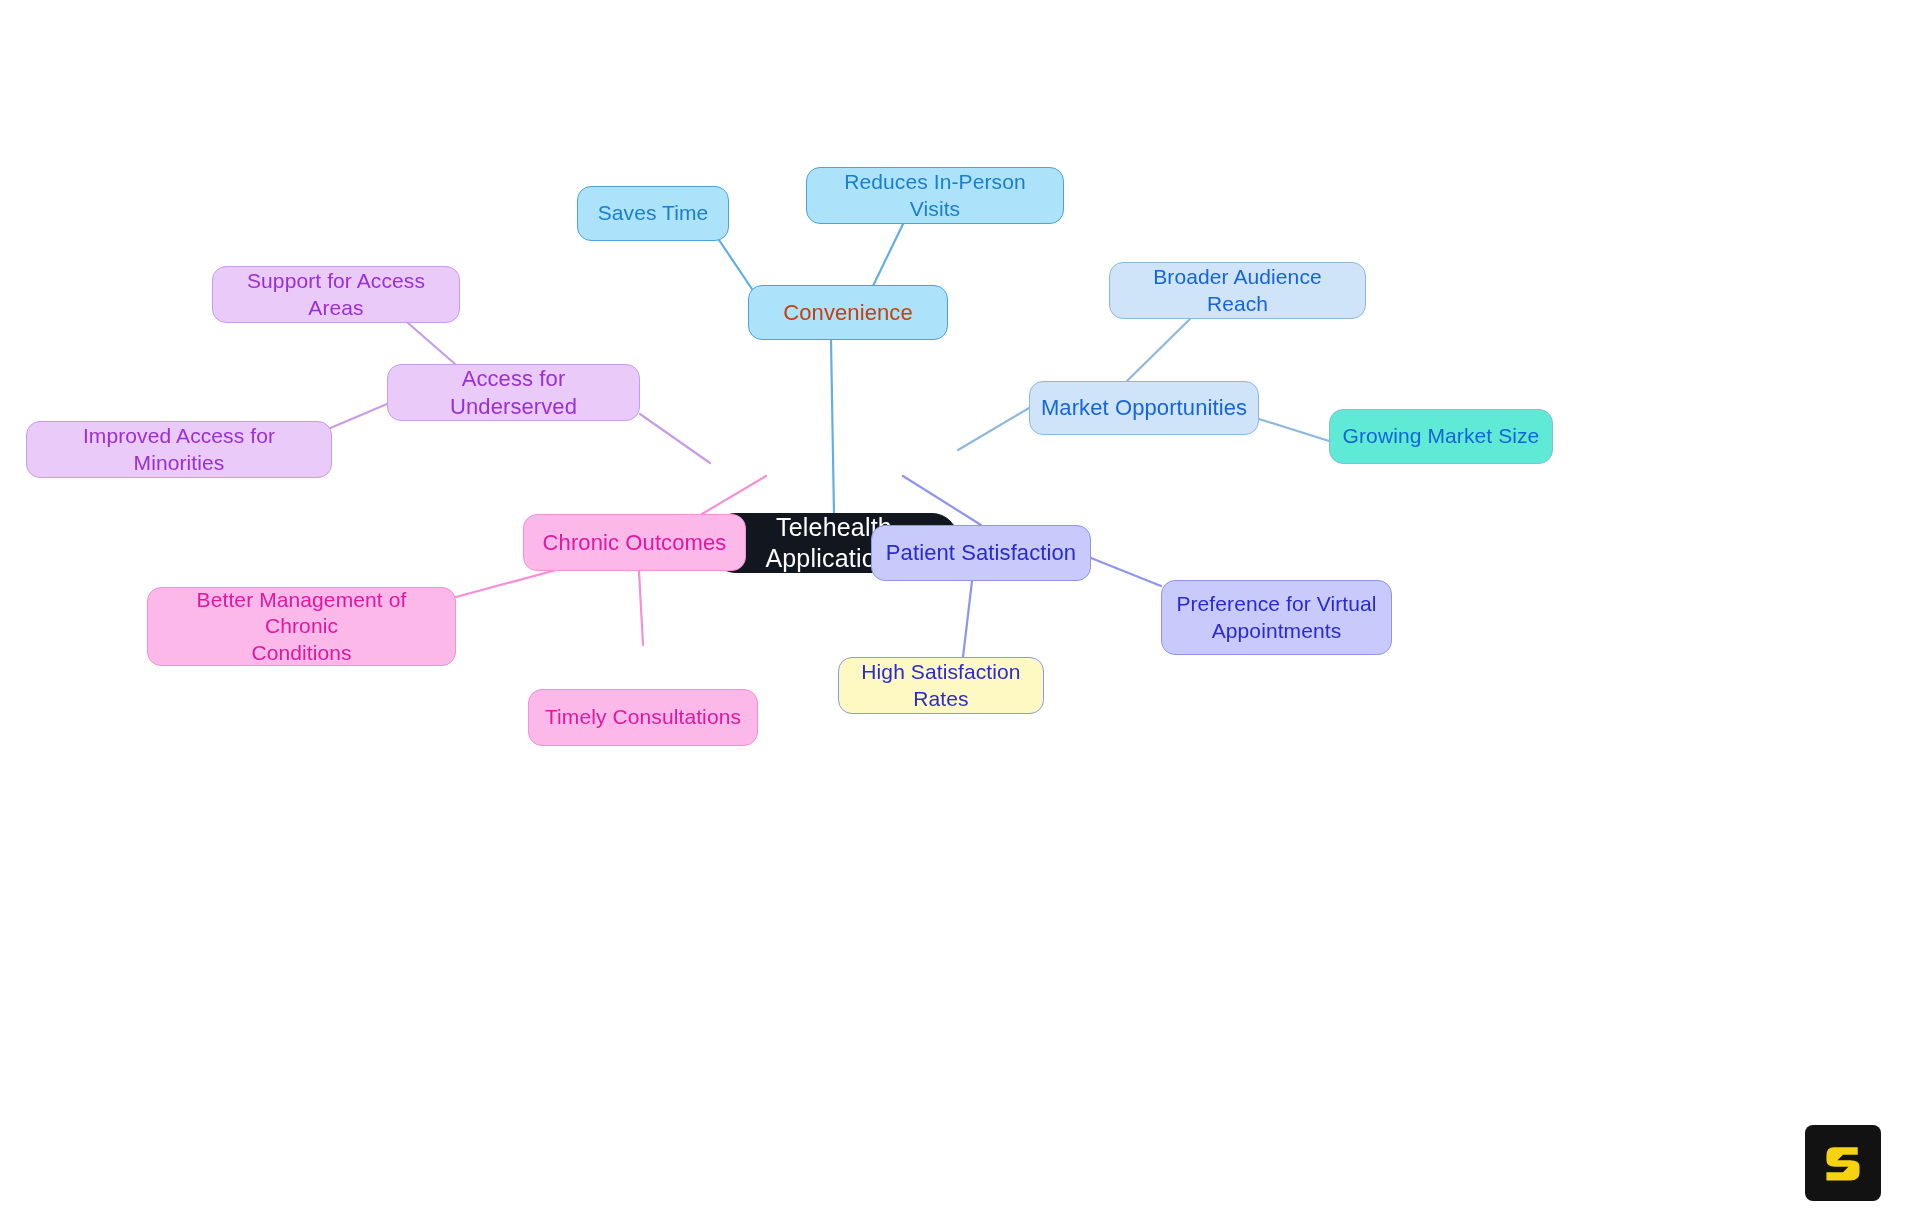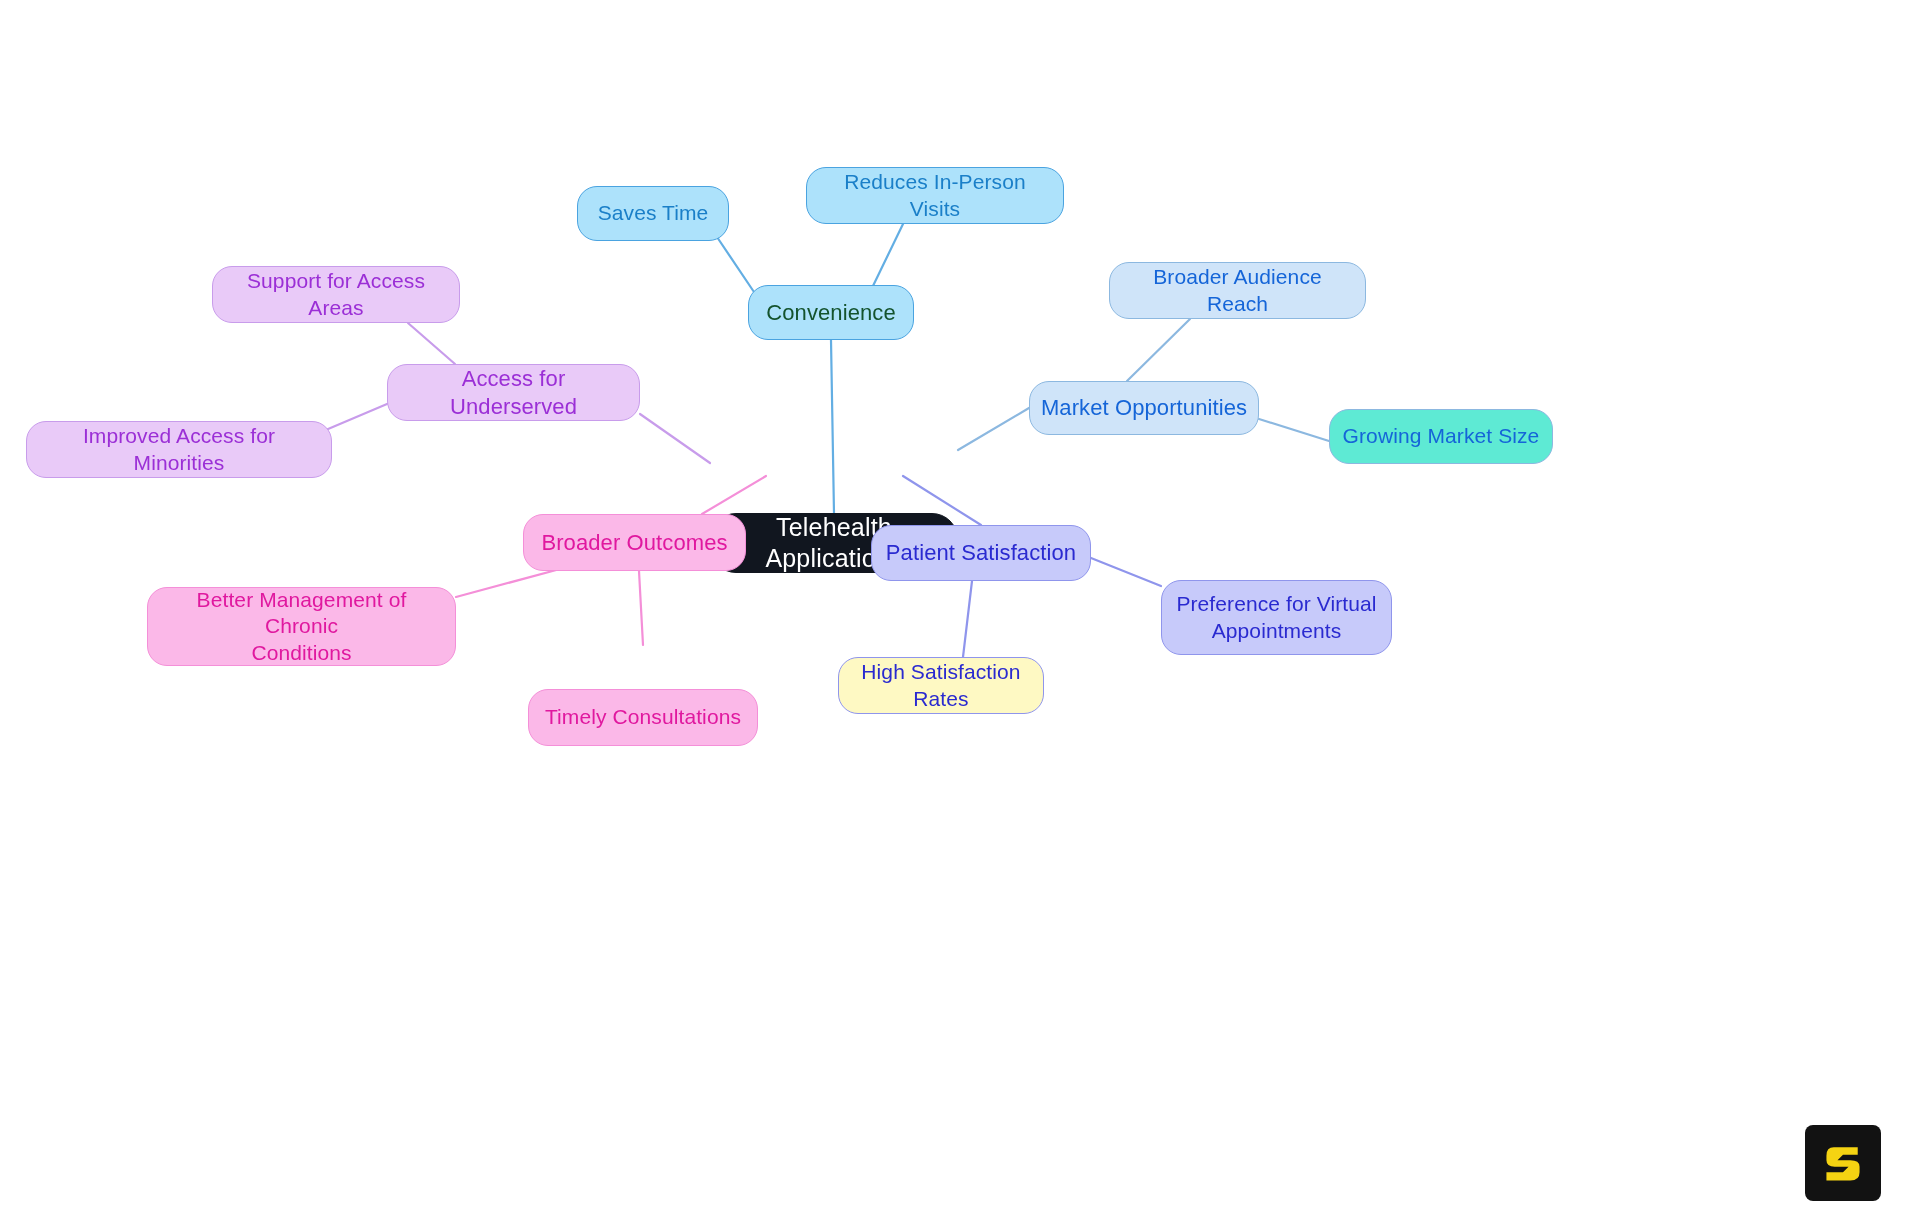--- a/index.html
+++ b/index.html
@@ -33,21 +33,21 @@
     pointer-events: none;
   }
 
   .node {
     position: absolute;
     box-sizing: border-box;
     display: flex;
     align-items: center;
     justify-content: center;
     text-align: center;
-    border-radius: 20px;
+    border-radius: 14px;
     border-style: solid;
     border-width: 1.5px;
     line-height: 1.26;
     padding: 6px 10px;
     letter-spacing: 0.1px;
     white-space: pre-line;
   }
 
   .node-root {
     background: #11161f;
@@ -122,31 +122,31 @@
       <line x1="766" y1="476" x2="702" y2="514" stroke="#f48fd8" stroke-width="2.2" stroke-linecap="round"></line>
       <line x1="560" y1="569" x2="456" y2="597" stroke="#f48fd8" stroke-width="2.2" stroke-linecap="round"></line>
       <line x1="639" y1="571" x2="643" y2="645" stroke="#f48fd8" stroke-width="2.2" stroke-linecap="round"></line>
       <line x1="710" y1="463" x2="640" y2="414" stroke="#c89ceb" stroke-width="2.2" stroke-linecap="round"></line>
       <line x1="455" y1="364" x2="408" y2="323" stroke="#c89ceb" stroke-width="2.2" stroke-linecap="round"></line>
       <line x1="387" y1="404" x2="321" y2="432" stroke="#c89ceb" stroke-width="2.2" stroke-linecap="round"></line>
     </svg>
 
   <div id="node-layer">
       <div class="node node-root" style="left: 710px; top: 513px; width: 248px; height: 60px; background: rgb(17, 22, 31); border-color: rgb(17, 22, 31); color: rgb(255, 255, 255);">Telehealth Applications</div>
-      <div class="node node-blue branch-node" style="left: 748px; top: 285px; width: 166px; height: 55px; background: rgb(173, 226, 251); border-color: rgb(74, 163, 224); color: #14532d;">Convenience</div>
+      <div class="node node-blue branch-node" style="left: 748px; top: 285px; width: 200px; height: 55px; background: rgb(173, 226, 251); border-color: rgb(74, 163, 224); color: #c2410c;">Convenience</div>
       <div class="node node-blue leaf-node" style="left: 577px; top: 186px; width: 152px; height: 55px; background: rgb(173, 226, 251); border-color: rgb(74, 163, 224); color: rgb(26, 127, 200);">Saves Time</div>
       <div class="node node-blue leaf-node" style="left: 806px; top: 167px; width: 258px; height: 57px; background: rgb(173, 226, 251); border-color: rgb(74, 163, 224); color: rgb(26, 127, 200);">Reduces In-Person Visits</div>
       <div class="node node-paleblue branch-node" style="left: 1029px; top: 381px; width: 230px; height: 54px; background: rgb(207, 228, 249); border-color: rgb(140, 184, 224); color: rgb(21, 101, 216);">Market Opportunities</div>
       <div class="node node-paleblue leaf-node" style="left: 1109px; top: 262px; width: 257px; height: 57px; background: rgb(207, 228, 249); border-color: rgb(140, 184, 224); color: rgb(21, 101, 216);">Broader Audience Reach</div>
       <div class="node node-paleblue leaf-node" style="left: 1329px; top: 409px; width: 224px; height: 55px; background: #5eead4; border-color: rgb(140, 184, 224); color: rgb(21, 101, 216);">Growing Market Size</div>
       <div class="node node-periwinkle branch-node" style="left: 871px; top: 525px; width: 220px; height: 56px; background: rgb(199, 202, 250); border-color: rgb(143, 149, 236); color: rgb(42, 42, 208);">Patient Satisfaction</div>
       <div class="node node-periwinkle leaf-node" style="left: 1161px; top: 580px; width: 231px; height: 75px; background: rgb(199, 202, 250); border-color: rgb(143, 149, 236); color: rgb(42, 42, 208);">Preference for Virtual
 Appointments</div>
       <div class="node node-periwinkle leaf-node" style="left: 838px; top: 657px; width: 206px; height: 57px; background: #fef9c3; border-color: rgb(143, 149, 236); color: rgb(42, 42, 208);">High Satisfaction Rates</div>
-      <div class="node node-pink branch-node" style="left: 523px; top: 514px; width: 223px; height: 57px; background: rgb(251, 184, 232); border-color: rgb(244, 143, 216); color: rgb(224, 24, 159);">Broader Outcomes</div>
+      <div class="node node-pink branch-node" style="left: 523px; top: 514px; width: 223px; height: 57px; background: rgb(251, 184, 232); border-color: rgb(244, 143, 216); color: rgb(224, 24, 159);">Chronic Outcomes</div>
       <div class="node node-pink leaf-node" style="left: 147px; top: 587px; width: 309px; height: 79px; background: rgb(251, 184, 232); border-color: rgb(244, 143, 216); color: rgb(224, 24, 159);">Better Management of Chronic
 Conditions</div>
       <div class="node node-pink leaf-node" style="left: 528px; top: 645px; width: 230px; height: 57px; background: rgb(251, 184, 232); border-color: rgb(244, 143, 216); color: rgb(224, 24, 159); margin-top: 44px;">Timely Consultations</div>
       <div class="node node-orchid branch-node" style="left: 387px; top: 364px; width: 253px; height: 57px; background: rgb(233, 202, 248); border-color: rgb(200, 156, 235); color: rgb(155, 47, 214);">Access for Underserved</div>
       <div class="node node-orchid leaf-node" style="left: 212px; top: 266px; width: 248px; height: 57px; background: rgb(233, 202, 248); border-color: rgb(200, 156, 235); color: rgb(155, 47, 214);">Support for Access Areas</div>
       <div class="node node-orchid leaf-node" style="left: 15px; top: 421px; width: 306px; height: 57px; background: rgb(233, 202, 248); border-color: rgb(200, 156, 235); color: rgb(155, 47, 214); margin-left: 11px;">Improved Access for Minorities</div>
     </div>
 
   <div id="logo-badge" style="background: rgb(18, 18, 18);">
     <svg width="46" height="46" viewBox="0 0 100 100">

